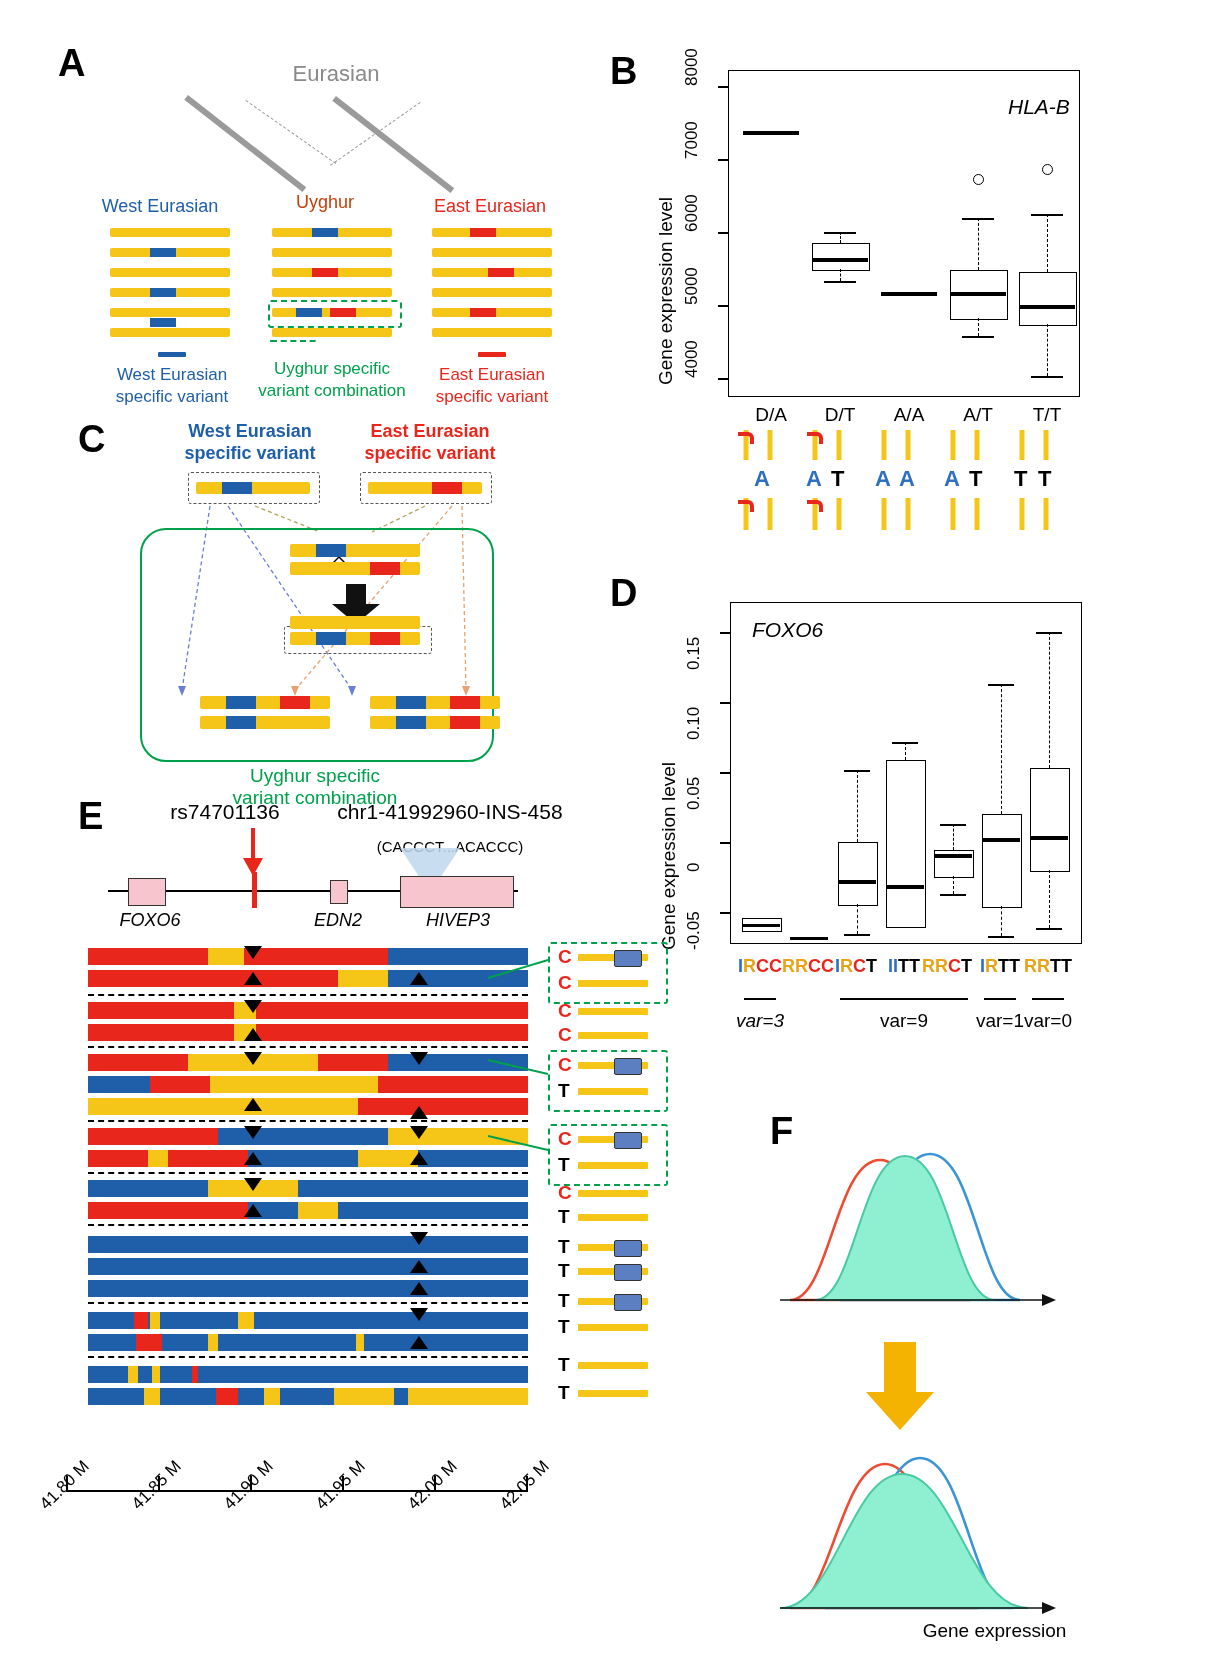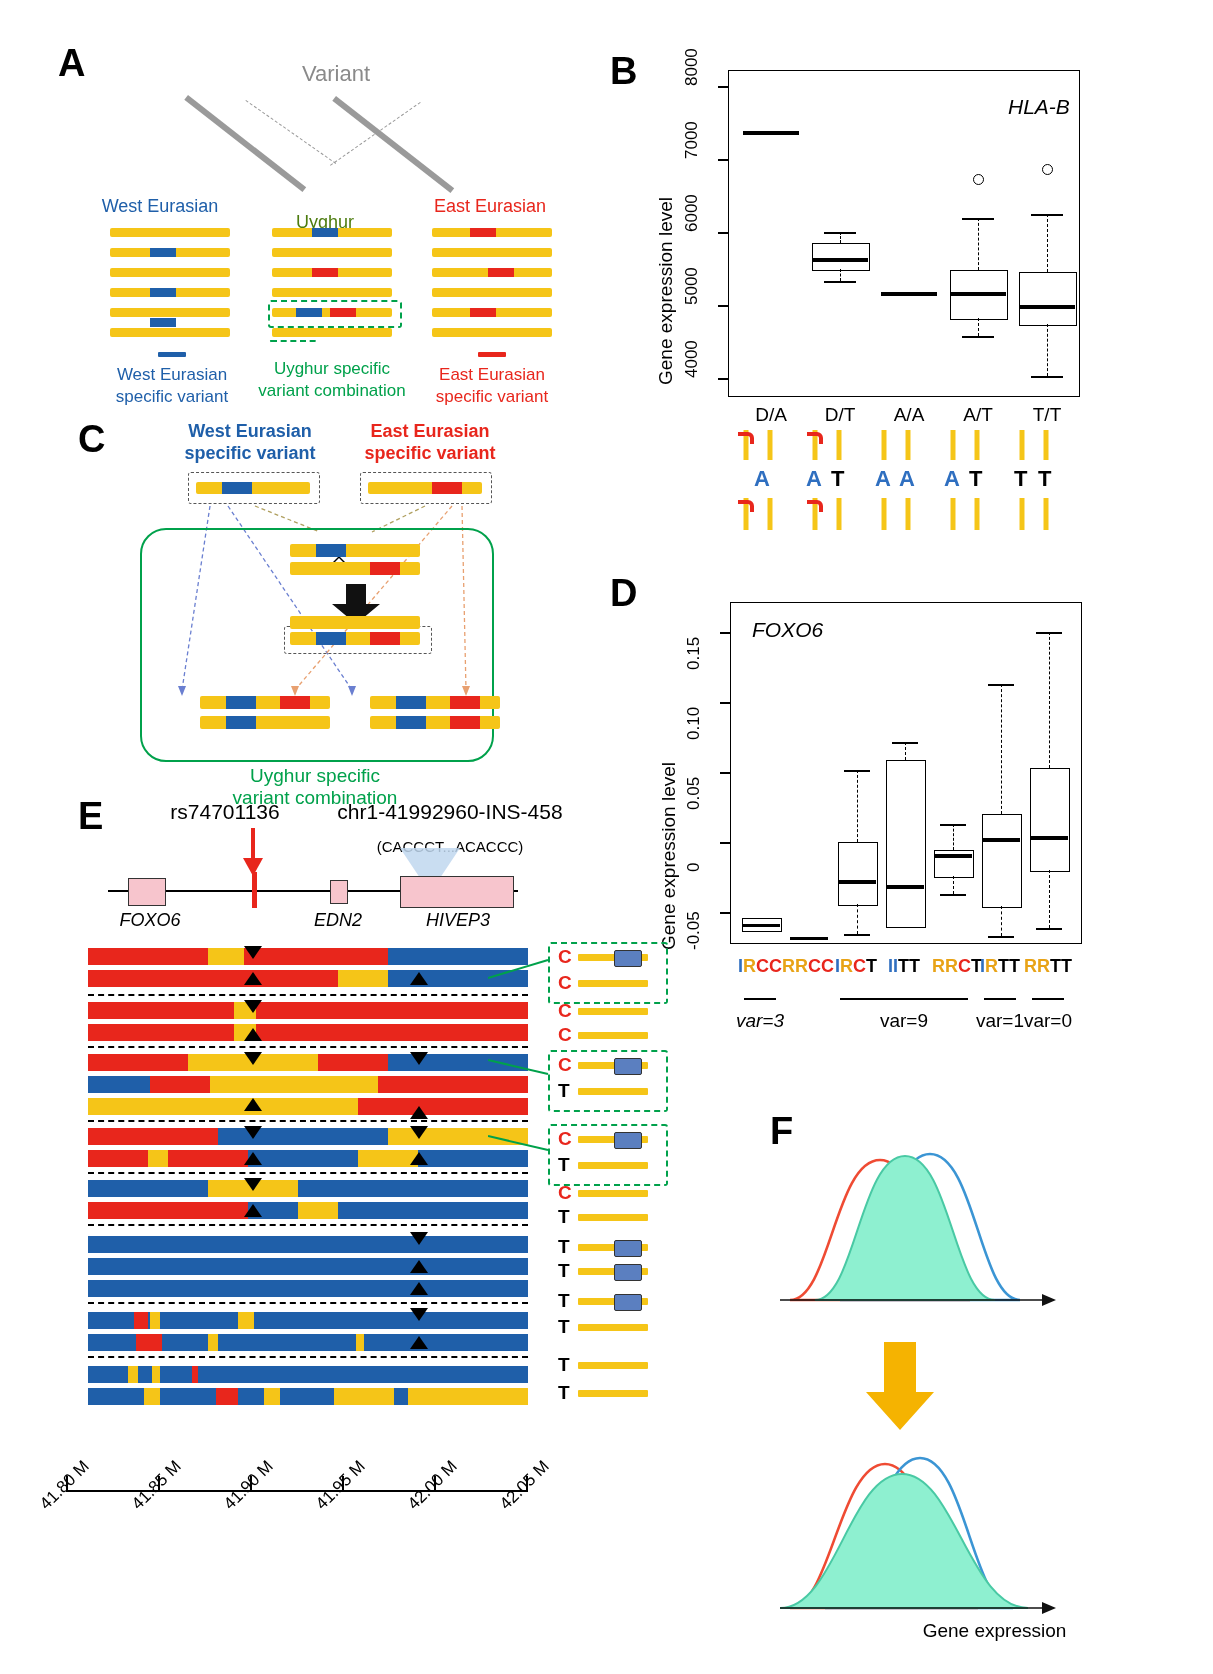--- a/index.html
+++ b/index.html
@@ -51,29 +51,29 @@
   
   #panelF{position:absolute;left:760px;top:1120px;width:453px;height:554px;}
   .fcap{position:absolute;font-size:19px;text-align:center;width:100%;}
 </style>
 </head>
 <body>
 
 <div id="panelA">
   <div class="panel-letter" style="left:58px;top:42px;">A</div>
 
-  <div class="lbl" style="left:236px;top:60px;width:200px;font-size:22px;color:#8a8a8a;">Variant</div>
+  <div class="lbl" style="left:236px;top:60px;width:200px;font-size:22px;color:#8a8a8a;">Eurasian</div>
 
   <div class="tline" style="left:188px;top:95px;width:150px;height:6px;transform:rotate(38deg);transform-origin:left top;"></div>
   <div class="tline" style="left:336px;top:96px;width:150px;height:6px;transform:rotate(38deg);transform-origin:left top;"></div>
   <div class="dashline" style="left:246px;top:100px;width:110px;transform:rotate(35deg);transform-origin:left top;"></div>
   <div class="dashline" style="left:330px;top:165px;width:110px;transform:rotate(-35deg);transform-origin:left top;"></div>
 
   <div class="grp-title" style="left:60px;top:196px;color:#1f5fa9;">West Eurasian</div>
-  <div class="grp-title" style="left:225px;top:212px;color:#4d7c0f;text-align:center;">Uyghur</div>
+  <div class="grp-title" style="left:225px;top:192px;color:#c2410c;text-align:center;">Uyghur</div>
   <div class="grp-title" style="left:390px;top:196px;color:#e8261c;">East Eurasian</div>
 
   <div>
     <div class="bar" style="left:110px;top:228px;width:120px;height:9px;"></div>
     <div class="bar" style="left:110px;top:248px;width:120px;height:9px;"></div>
     <div class="bar" style="left:110px;top:268px;width:120px;height:9px;"></div>
     <div class="bar" style="left:110px;top:288px;width:120px;height:9px;"></div>
     <div class="bar" style="left:110px;top:308px;width:120px;height:9px;"></div>
     <div class="bar" style="left:110px;top:328px;width:120px;height:9px;"></div>
     <div class="seg-blue" style="left:150px;top:248px;width:26px;height:9px;"></div>
@@ -349,21 +349,21 @@
     <div class="dashwhisk" style="left:449px;top:310px;height:58px;"></div>
     <div class="whiskcap" style="left:436px;top:72px;width:26px;"></div>
     <div class="whiskcap" style="left:436px;top:368px;width:26px;"></div>
   </div>
 
   <div class="abs" style="left:130px;top:396px;width:350px;height:30px;">
     <div style="position:absolute;left:0px;width:60px;text-align:center;font-size:18px;font-weight:bold;"><span style="color:#2f6fc0">I</span><span style="color:#e8a317">R</span><span style="color:#e8261c">CC</span></div>
     <div style="position:absolute;left:48px;width:60px;text-align:center;font-size:18px;font-weight:bold;"><span style="color:#e8a317">RR</span><span style="color:#e8261c">CC</span></div>
     <div style="position:absolute;left:96px;width:60px;text-align:center;font-size:18px;font-weight:bold;"><span style="color:#2f6fc0">I</span><span style="color:#e8a317">R</span><span style="color:#e8261c">C</span><span style="color:#000">T</span></div>
     <div style="position:absolute;left:144px;width:60px;text-align:center;font-size:18px;font-weight:bold;"><span style="color:#2f6fc0">II</span><span style="color:#000">TT</span></div>
-    <div style="position:absolute;left:192px;width:60px;text-align:right;font-size:18px;font-weight:bold;"><span style="color:#e8a317">RR</span><span style="color:#e8261c">C</span><span style="color:#000">T</span></div>
+    <div style="position:absolute;left:192px;width:60px;text-align:left;font-size:18px;font-weight:bold;"><span style="color:#e8a317">RR</span><span style="color:#e8261c">C</span><span style="color:#000">T</span></div>
     <div style="position:absolute;left:240px;width:60px;text-align:center;font-size:18px;font-weight:bold;"><span style="color:#2f6fc0">I</span><span style="color:#e8a317">R</span><span style="color:#000">TT</span></div>
     <div style="position:absolute;left:288px;width:60px;text-align:center;font-size:18px;font-weight:bold;"><span style="color:#e8a317">RR</span><span style="color:#000">TT</span></div>
   </div>
 
   <div class="tick" style="left:144px;top:438px;width:32px;height:2px;"></div>
   <div class="tick" style="left:240px;top:438px;width:128px;height:2px;"></div>
   <div class="tick" style="left:384px;top:438px;width:32px;height:2px;"></div>
   <div class="tick" style="left:432px;top:438px;width:32px;height:2px;"></div>
   <div class="abs" style="left:120px;top:450px;width:80px;text-align:center;font-size:19px;font-style:italic;">var=3</div>
   <div class="abs" style="left:264px;top:450px;width:80px;text-align:center;font-size:19px;">var=9</div>

